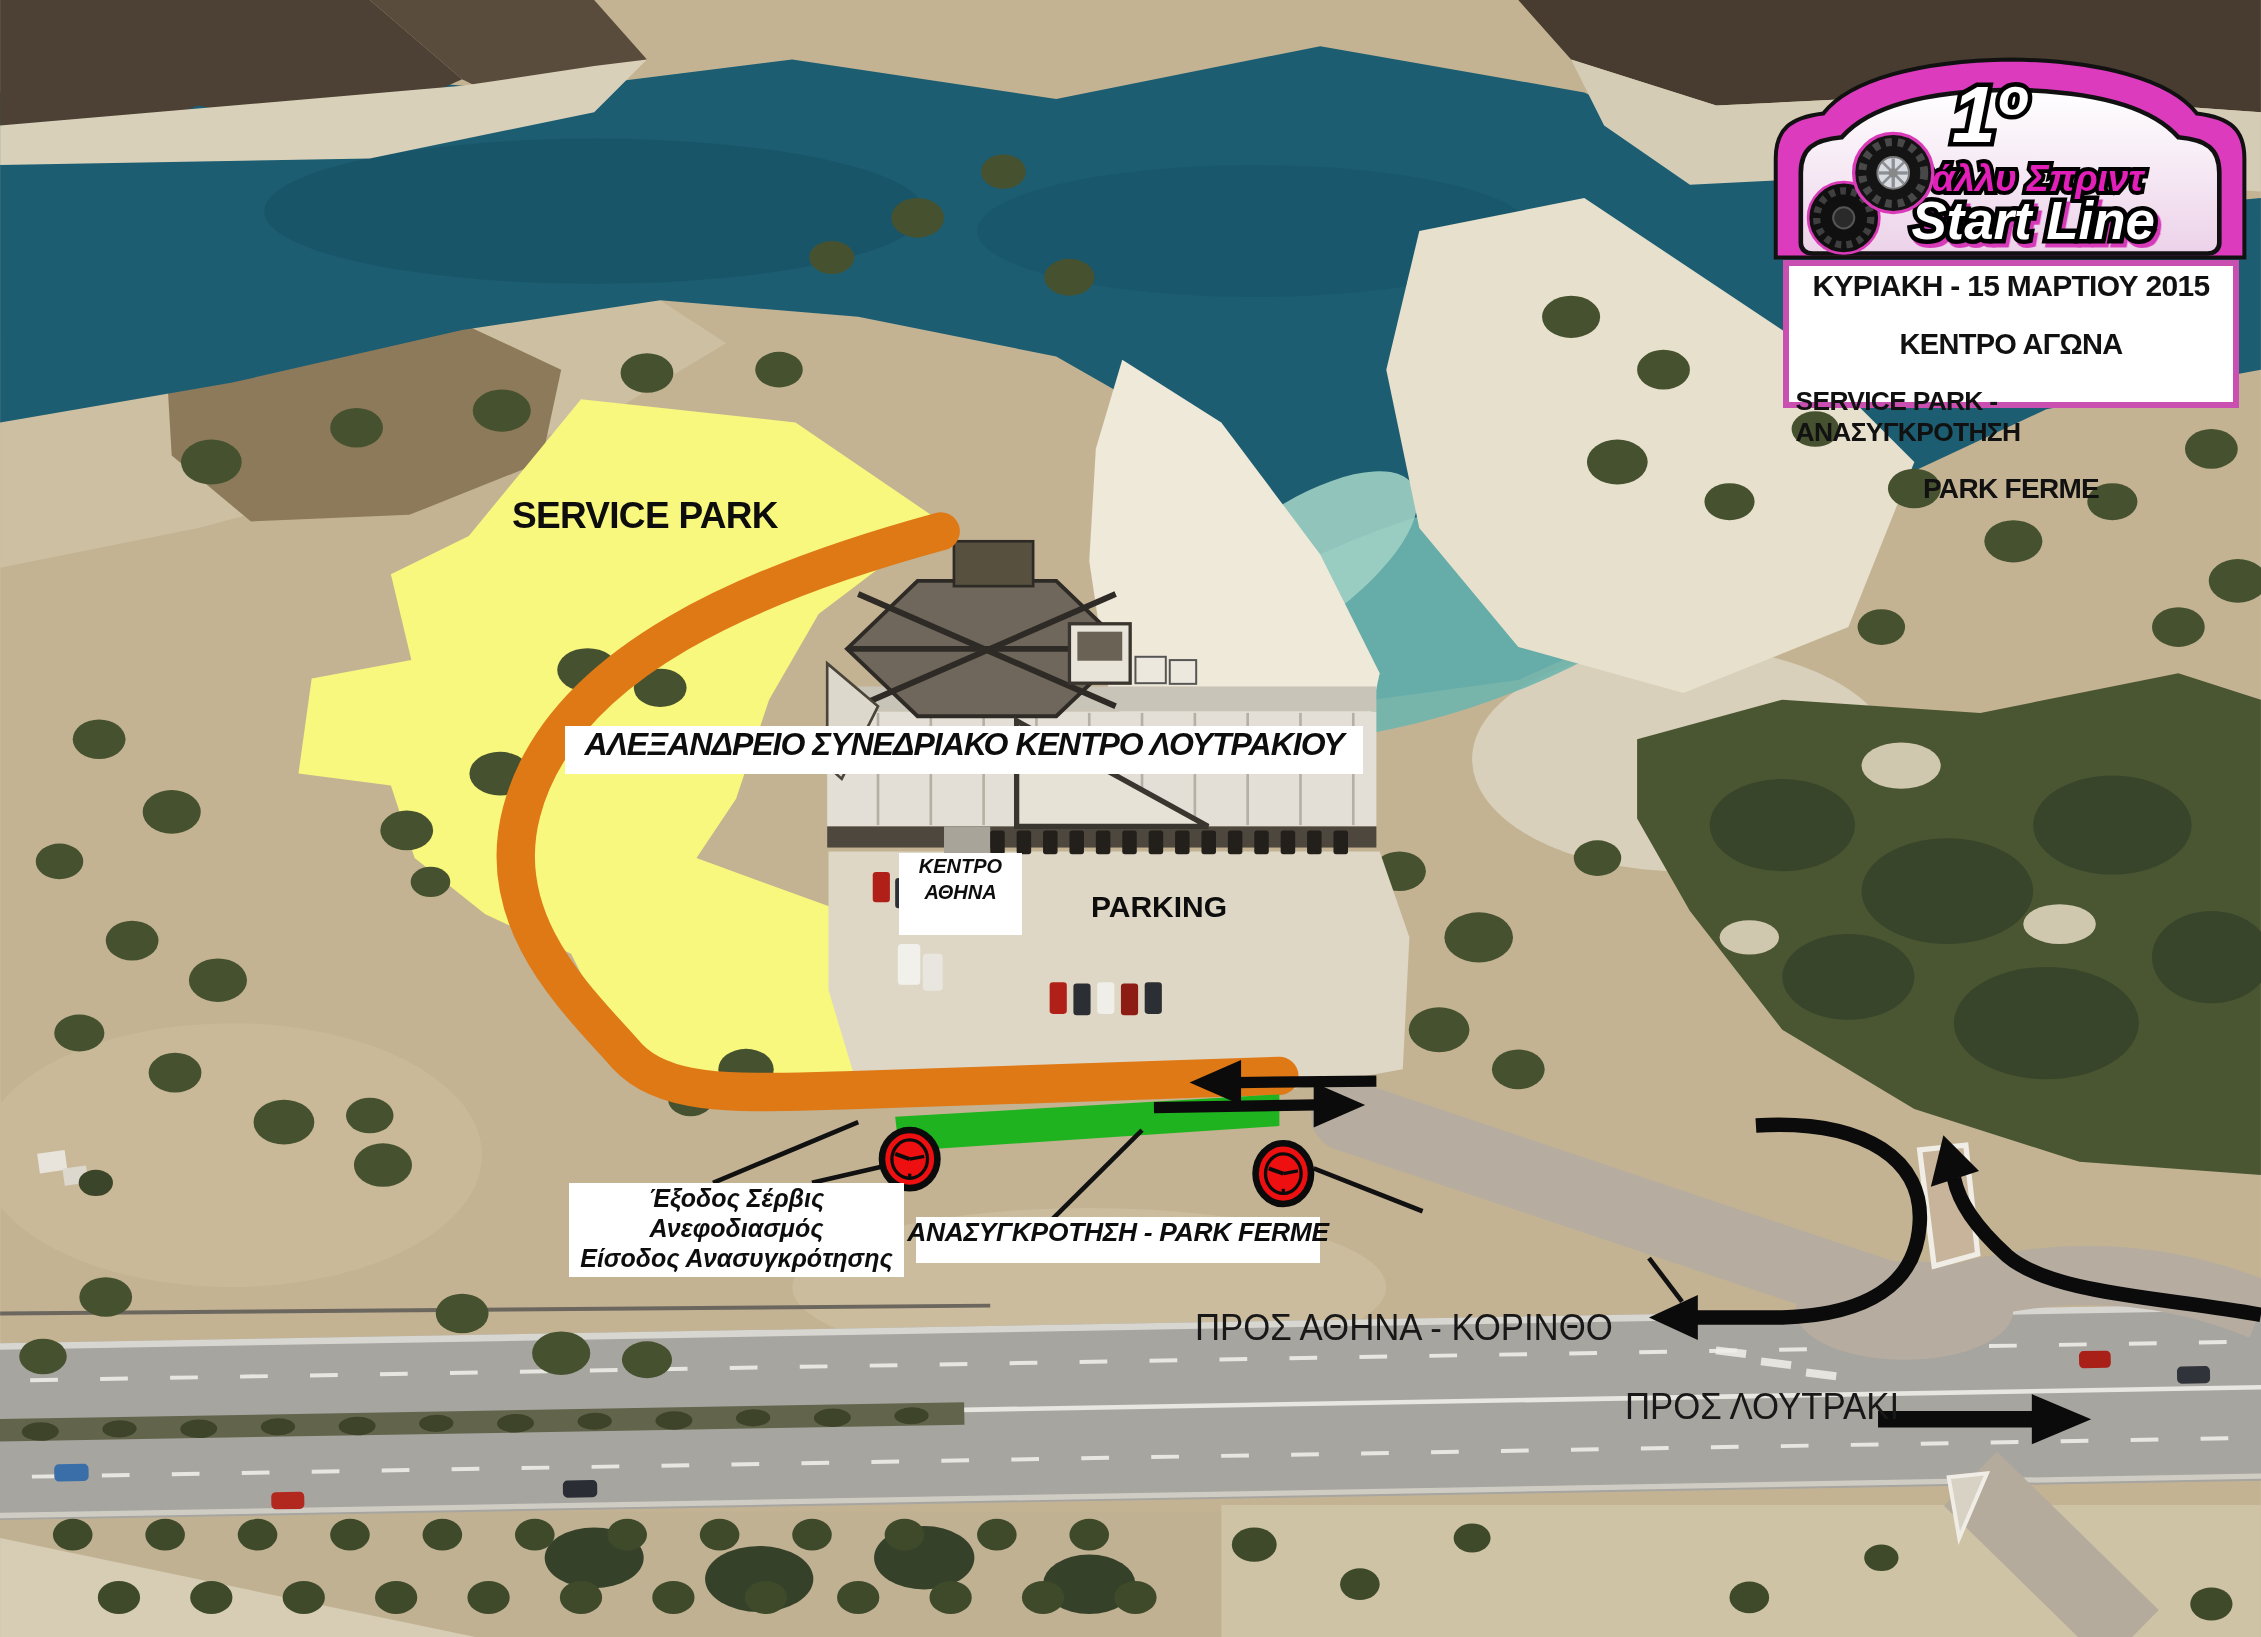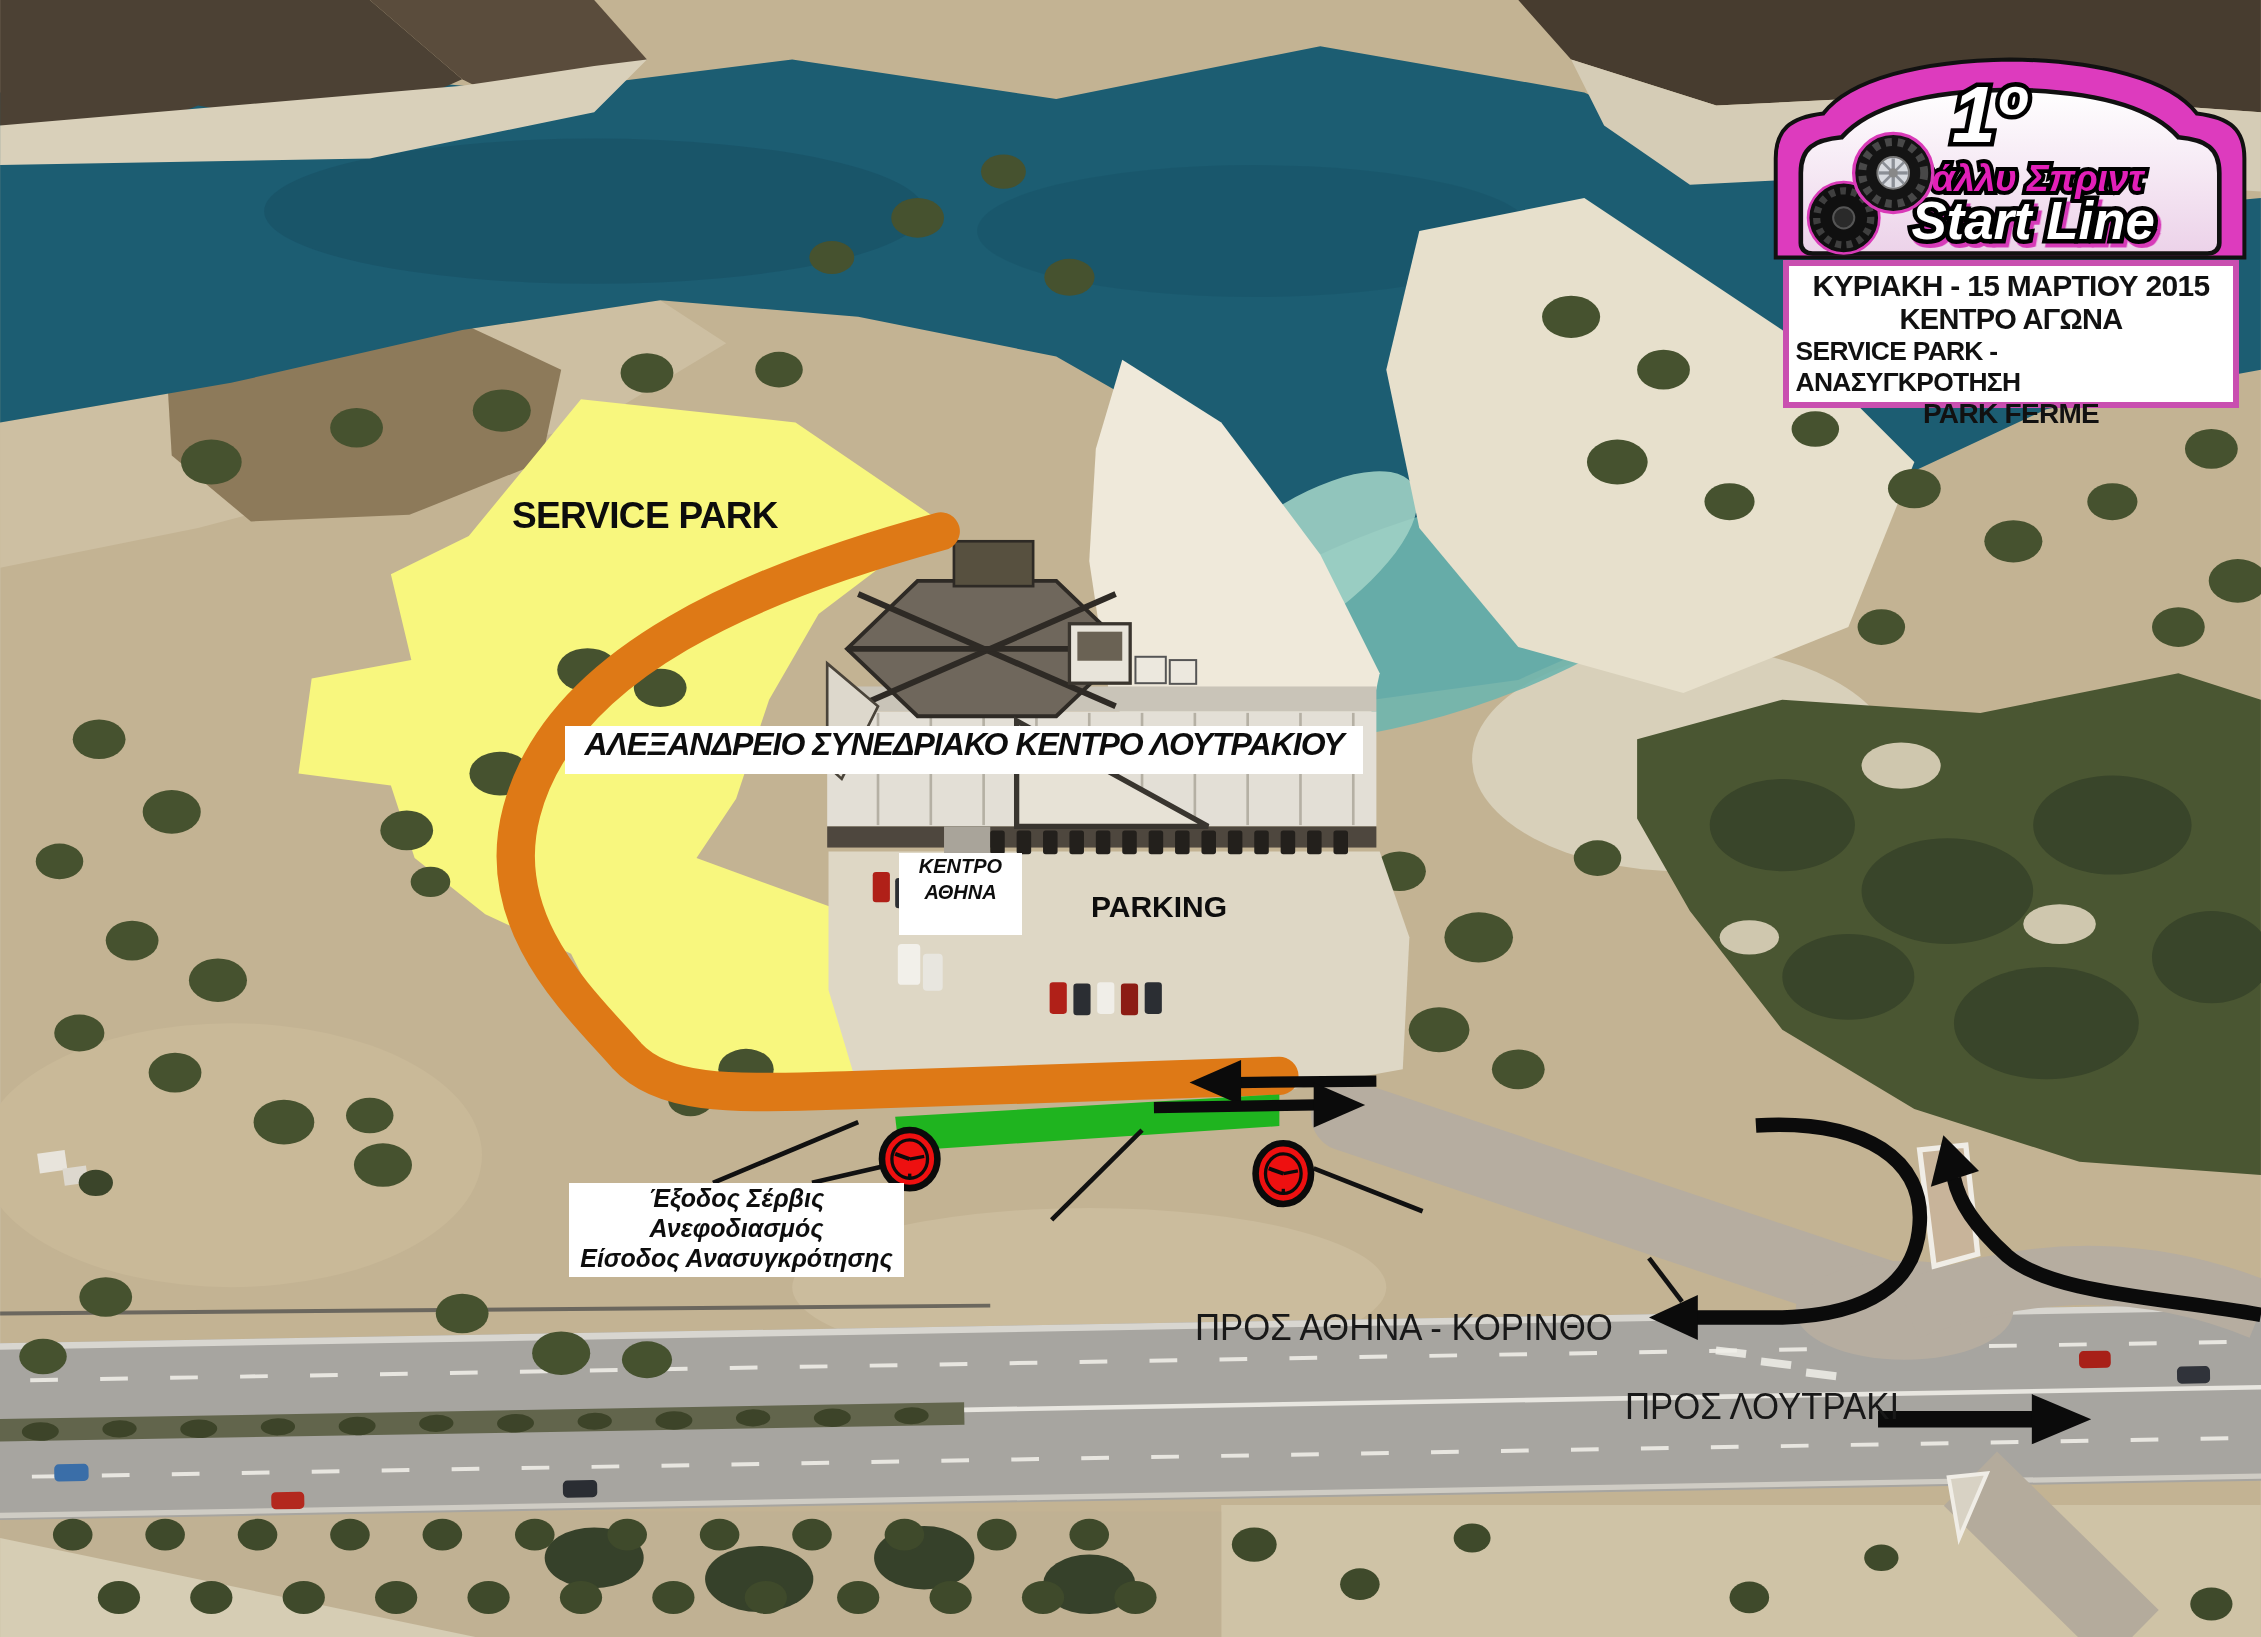--- a/index.html
+++ b/index.html
@@ -7,21 +7,21 @@
          font-family:"Liberation Sans",sans-serif;background:#e5e5e5;}
   #terrain{position:absolute;left:0;top:0;}
   .label{position:absolute;color:#0d0d0d;font-weight:700;white-space:nowrap;}
   .wbox{position:absolute;background:#fff;color:#0d0d0d;font-weight:700;
         display:flex;flex-direction:column;align-items:center;justify-content:flex-start;
         text-align:center;white-space:nowrap;font-style:italic;}
   .thin{font-weight:400;transform:scaleX(.94);transform-origin:left center;}
   #info-box{position:absolute;left:1783px;top:260px;width:456px;height:148px;
         background:#fff;border:6px solid #C94FB0;box-sizing:border-box;
         display:flex;flex-direction:column;align-items:center;justify-content:space-evenly;
-        padding:2.6px 6.6px;color:#111;}
+        padding:2.6px 6.6px;color:#111;gap:25px;}
   #info-box .l1{font-size:30px;font-weight:700;letter-spacing:-0.7px;}
   #info-box .l2{font-size:29px;font-weight:700;letter-spacing:-0.7px;}
   #info-box .l3{font-size:26.4px;font-weight:700;letter-spacing:-0.7px;}
   #info-box .l4{font-size:28px;font-weight:700;letter-spacing:-0.7px;}
 </style>
 </head>
 <body>
 
 <div id="stage">
 
@@ -357,20 +357,23 @@
 </div>
 
 <div class="label" style="left:1091px;top:890px;font-size:30px;">PARKING</div>
 
 <div class="wbox" style="left:569px;top:1183px;width:335px;height:94px;font-size:25px;line-height:1.2;">
   <span>Έξοδος Σέρβις</span>
   <span>Ανεφοδιασμός</span>
   <span>Είσοδος Ανασυγκρότησης</span>
 </div>
 
+<div class="wbox" style="left:916px;top:1217px;width:404px;height:46px;font-size:26.4px;letter-spacing:-0.3px;">
+  <span>ΑΝΑΣΥΓΚΡΟΤΗΣΗ - PARK FERME</span>
+</div>
 
 
 <div class="label thin" style="left:1195px;top:1307px;font-size:37px;color:#181818;">ΠΡΟΣ ΑΘΗΝΑ - ΚΟΡΙΝΘΟ</div>
 
 <div class="label thin" style="left:1625px;top:1386px;font-size:37px;color:#181818;">ΠΡΟΣ ΛΟΥΤΡΑΚΙ</div>
 
 <div id="info-box">
   <div class="l1">ΚΥΡΙΑΚΗ - 15 ΜΑΡΤΙΟΥ 2015</div>
   <div class="l2">ΚΕΝΤΡΟ ΑΓΩΝΑ</div>
   <div class="l3">SERVICE PARK - ΑΝΑΣΥΓΚΡΟΤΗΣΗ</div>

